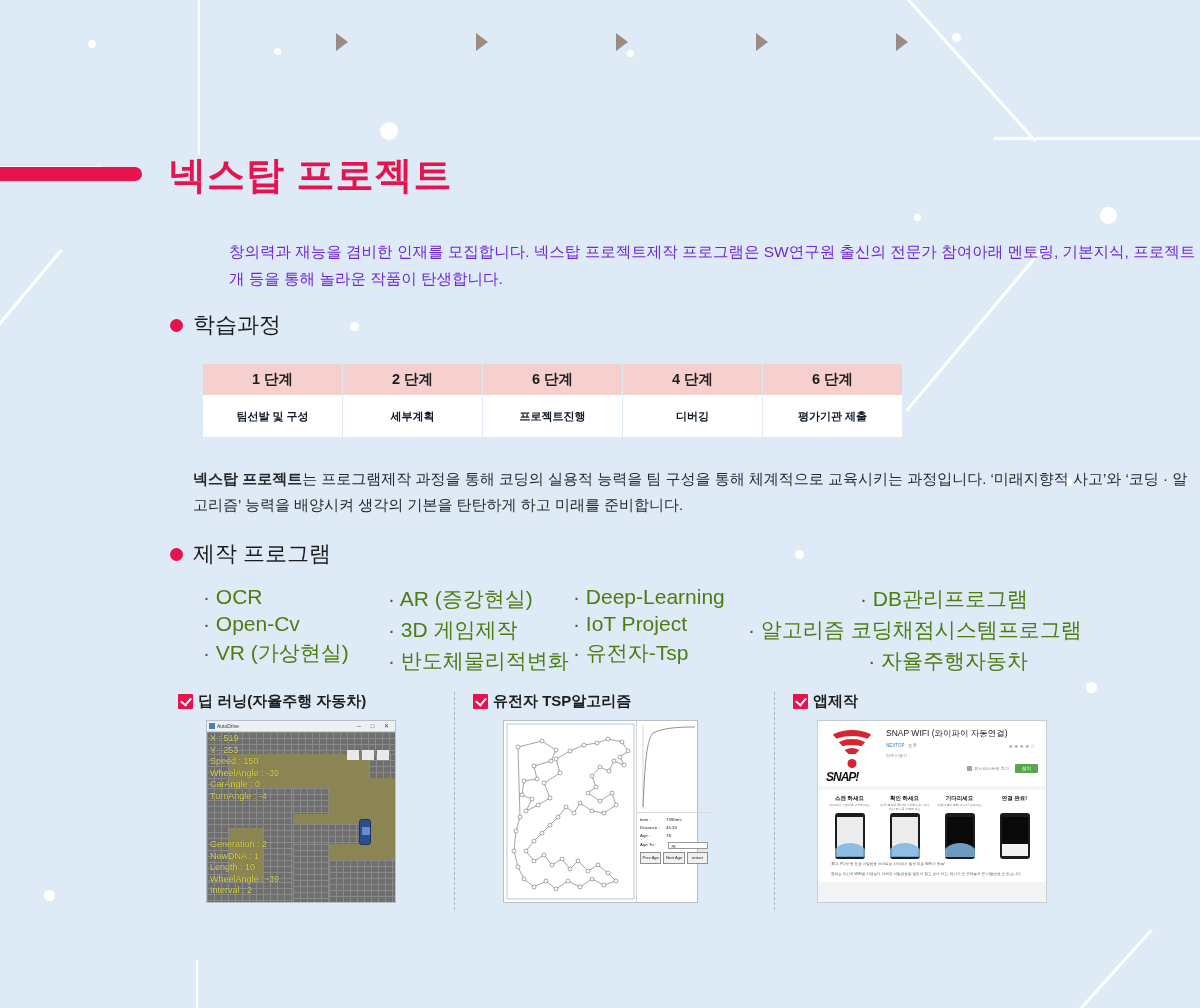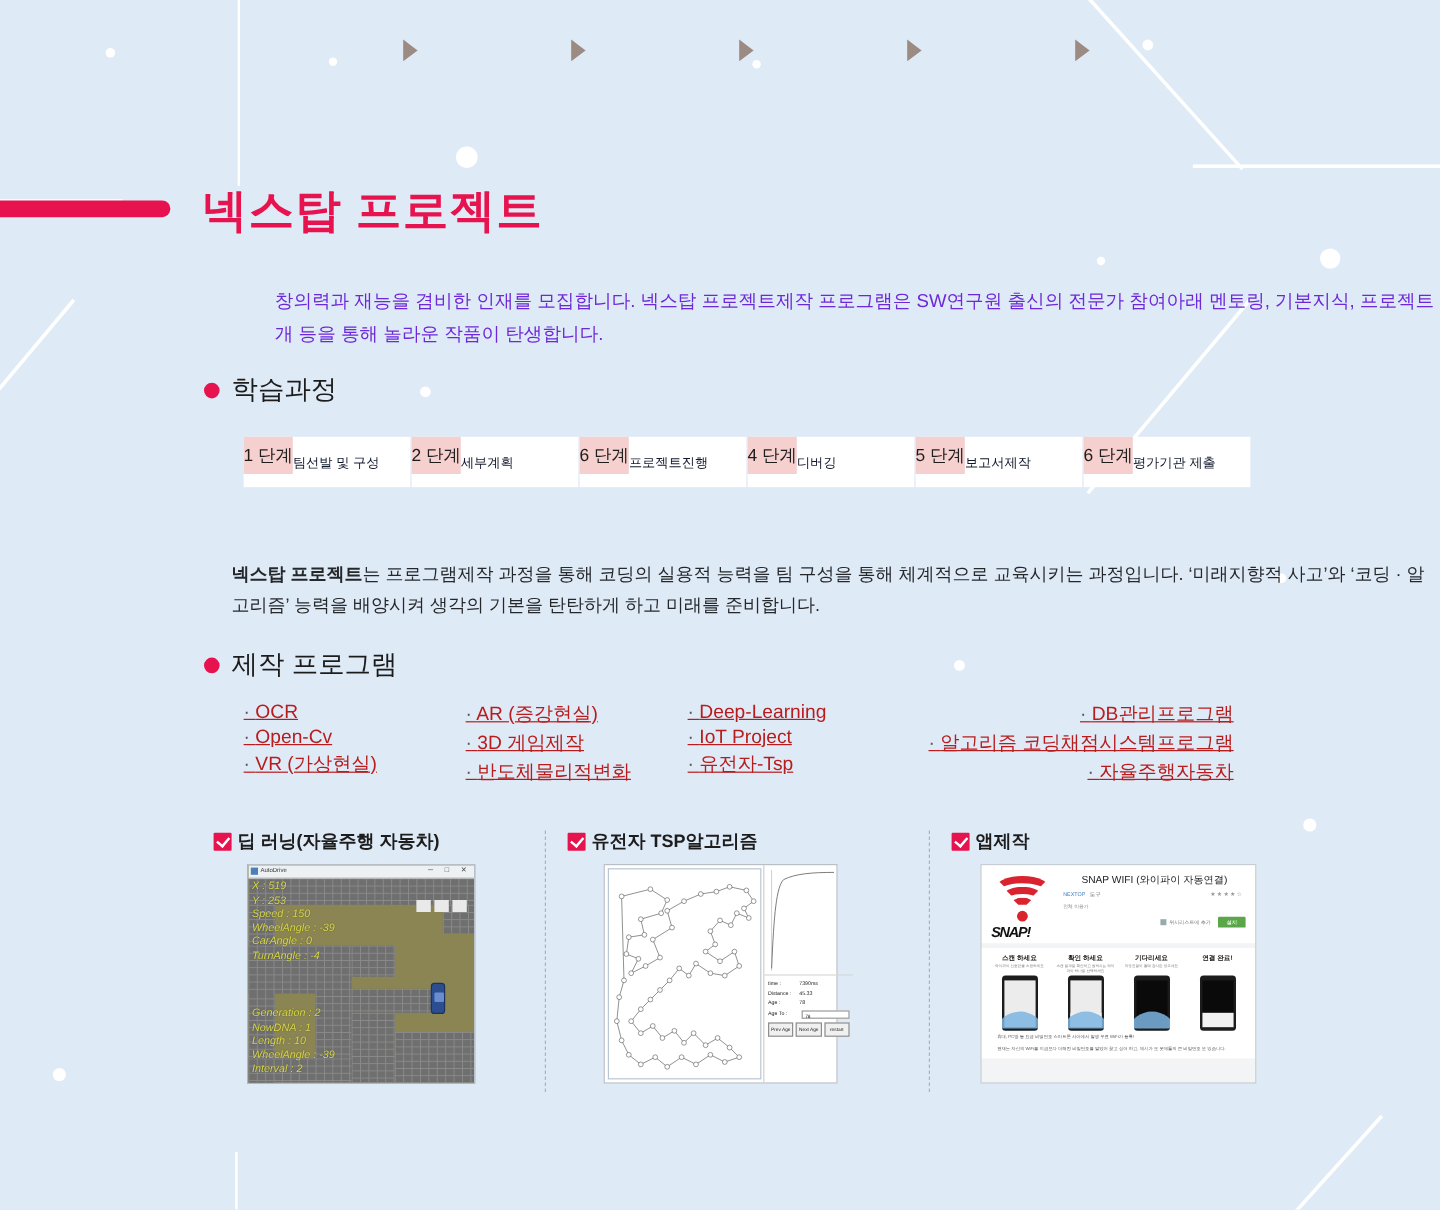--- a/index.html
+++ b/index.html
@@ -70,21 +70,22 @@
   .steps {
     position: absolute;
     left: 203px; top: 364px;
     display: flex;
     align-items: stretch;
   }
   .step {
     width: 139px;
     background: #ffffff;
     display: flex;
-    flex-direction: row;
+    flex-direction: column;
+    font-weight: bold;
   }
   .step + .step { margin-left: 1px; }
   .step-head {
     background: #f6cfcf;
     height: 31px;
     display: flex;
     align-items: center;
     justify-content: center;
     font-size: 14.5px;
     color: #1d1d1d;
@@ -123,24 +124,23 @@
     position: absolute;
     left: 203px; top: 585px;
     display: flex;
   }
   .prog-col { display: flex; flex-direction: column; gap: 3px; }
   .prog-col:nth-child(1) { width: 185px; }
   .prog-col:nth-child(2) { width: 185px; }
   .prog-col:nth-child(3) { width: 175px; }
   .prog-col:nth-child(4) { width: 280px; text-align: right; }
   .prog-item {
-    font-size: 16px;
-    color: #b91c1c;
+    font-size: 21px;
+    color: #4d7c0f;
     white-space: nowrap;
-    text-decoration: underline;
   }
   .prog-item::before { content: "· "; color: #555; }
 
   
   .gallery {
     position: absolute;
     left: 178px; top: 692px;
     width: 880px;
     display: flex;
   }
@@ -217,21 +217,20 @@
   .auto-stats {
     position: absolute;
     left: 3px;
     font-size: 9px;
     line-height: 11.5px;
     color: #d8d84a;
     font-family: "Liberation Sans", sans-serif;
     z-index: 4;
     text-shadow: 0 0 1px rgba(0,0,0,.45);
     white-space: pre;
-    font-style: italic;
   }
   #auto-top { top: 12px; }
   #auto-bottom { top: 118px; }
   .car {
     position: absolute;
     left: 152px; top: 98px;
     width: 12px; height: 26px;
     background: #2c4e8f;
     border-radius: 3px;
     z-index: 3;
@@ -315,21 +314,21 @@
     position: absolute;
     left: 0; bottom: -4px;
     width: 100%;
     font-size: 12px;
     font-weight: bold;
     font-style: italic;
     color: #111;
     letter-spacing: -1px;
   }
   .app-meta { flex: 1; min-width: 0; }
-  .app-name { font-size: 8.5px; color: #222; margin-bottom: 3px; text-align: center; }
+  .app-name { font-size: 8.5px; color: #222; margin-bottom: 3px; }
   .app-dev { font-size: 4.5px; color: #3b7fc4; }
   .app-dev b { color: #555; font-weight: normal; }
   .app-sub { font-size: 4px; color: #888; margin-top: 5px; }
   .app-stars { position: absolute; right: 10px; top: 22px; font-size: 5px; color: #999; letter-spacing: 1px; }
   .app-actions { display: flex; align-items: center; justify-content: flex-end; gap: 6px; margin-top: 6px; }
   .app-wish { font-size: 4.2px; color: #777; display: flex; align-items: center; gap: 2px; }
   .app-wish i { width: 5px; height: 5px; background: #9aa; display: inline-block; }
   .app-install {
     background: #5aa74a; color: #fff;
     font-size: 4.5px; padding: 2px 7px; border-radius: 1px;
@@ -408,24 +407,20 @@
     <div class="step-head">2 단계</div>
     <div class="step-body">세부계획</div>
   </div>
   <div class="step">
     <div class="step-head">6 단계</div>
     <div class="step-body">프로젝트진행</div>
   </div>
   <div class="step">
     <div class="step-head">4 단계</div>
     <div class="step-body">디버깅</div>
-  </div>
-  <div class="step">
-    <div class="step-head">5 단계</div>
-    <div class="step-body">보고서제작</div>
   </div>
   <div class="step">
     <div class="step-head">6 단계</div>
     <div class="step-body">평가기관 제출</div>
   </div>
 </div>
 <div class="step-arrow" style="left:336px;"></div>
 <div class="step-arrow" style="left:476px;"></div>
 <div class="step-arrow" style="left:616px;"></div>
 <div class="step-arrow" style="left:756px;"></div>

